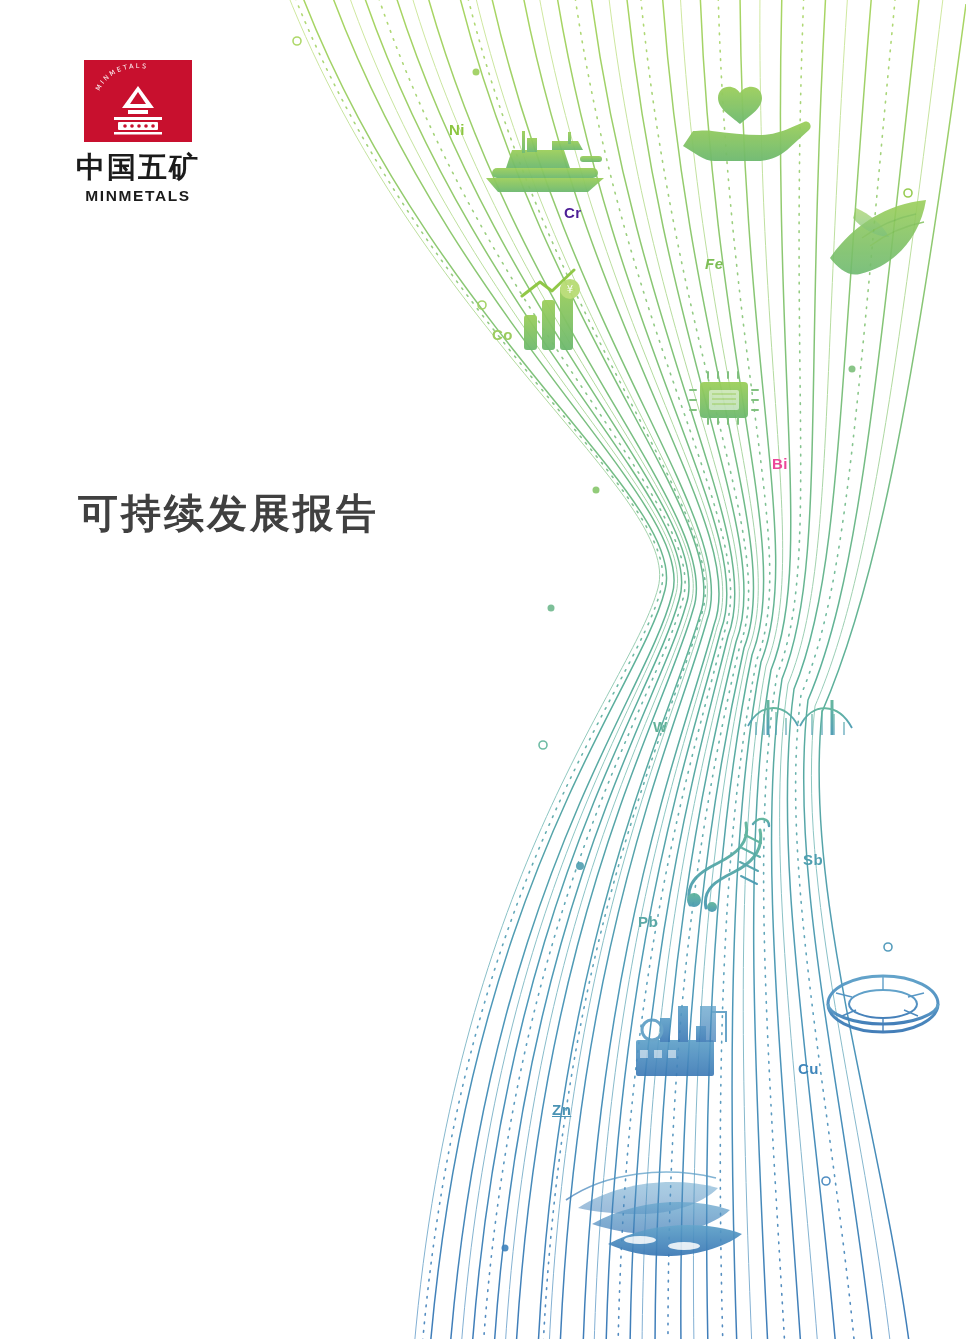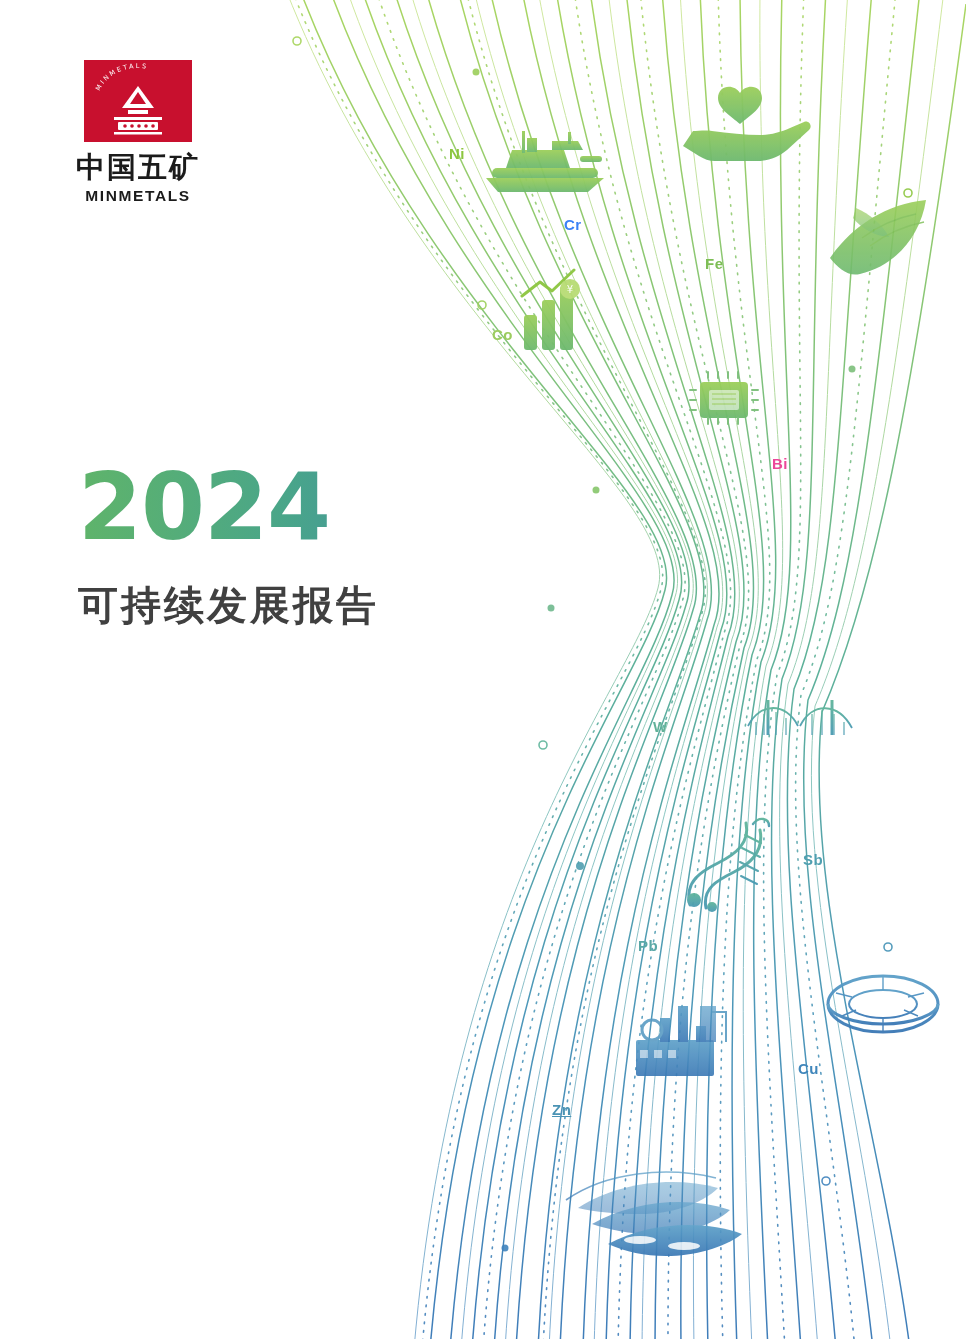--- a/index.html
+++ b/index.html
@@ -291,28 +291,28 @@
         <ellipse cx="640" cy="1240" rx="16" ry="4"></ellipse>
         <ellipse cx="684" cy="1246" rx="16" ry="4"></ellipse>
       </g>
       <g stroke="url(#gicon_bot)" stroke-width="1.6" fill="none" opacity="0.8">
         <path d="M566 1200c40-28 100-34 150-22"></path>
       </g>
     </g>
   </svg>
 
   <div>
-    <span class="sym" style="left:449px;top:121px;color:#8cc63f;margin-top:24px;">Ni</span>
-    <span class="sym" style="left:564px;top:216px;color:#3b82f6;">Cr</span>
-    <span class="sym" style="left:705px;top:255px;color:#7dbe55;">Fe</span>
+    <span class="sym" style="left:449px;top:121px;color:#8cc63f;">Ni</span>
+    <span class="sym" style="left:564px;top:204px;color:#4c1d95;">Cr</span>
+    <span class="sym" style="left:705px;top:255px;color:#7dbe55;font-style:italic;">Fe</span>
     <span class="sym" style="left:465px;top:326px;color:#9ccc5f;margin-left:27px;">Co</span>
     <span class="sym" style="left:772px;top:455px;color:#ec4899;">Bi</span>
     <span class="sym" style="left:653px;top:718px;color:#63b29a;">W</span>
     <span class="sym" style="left:803px;top:851px;color:#4f9fb0;">Sb</span>
-    <span class="sym" style="left:638px;top:913px;color:#5aa8a6;margin-top:24px;">Pb</span>
+    <span class="sym" style="left:638px;top:913px;color:#5aa8a6;">Pb</span>
     <span class="sym" style="left:798px;top:1060px;color:#3f86bb;text-align:right;">Cu</span>
     <span class="sym" style="left:552px;top:1101px;color:#4a93b4;text-decoration:underline;">Zn</span>
   </div>
 
   <div class="logo-block">
     <div class="logo-mark">
       <svg viewBox="0 0 108 82" width="108" height="82" xmlns="http://www.w3.org/2000/svg">
         <rect x="0" y="0" width="108" height="82" fill="#c8102e"></rect>
 
         <path id="arcpath" d="M14 40 A40 32 0 0 1 94 40" fill="none"></path>
@@ -341,17 +341,16 @@
         <g fill="#ffffff">
           <rect x="30" y="72" width="48" height="2.5"></rect>
         </g>
       </svg>
     </div>
     <div class="logo-cn">中国五矿</div>
     <div class="logo-en">MINMETALS</div>
   </div>
 
   <div class="title-block">
-    <div class="year">2024</div>
     <div class="report-title">可持续发展报告</div>
   </div>
 
 </div>
 
 </body></html>

